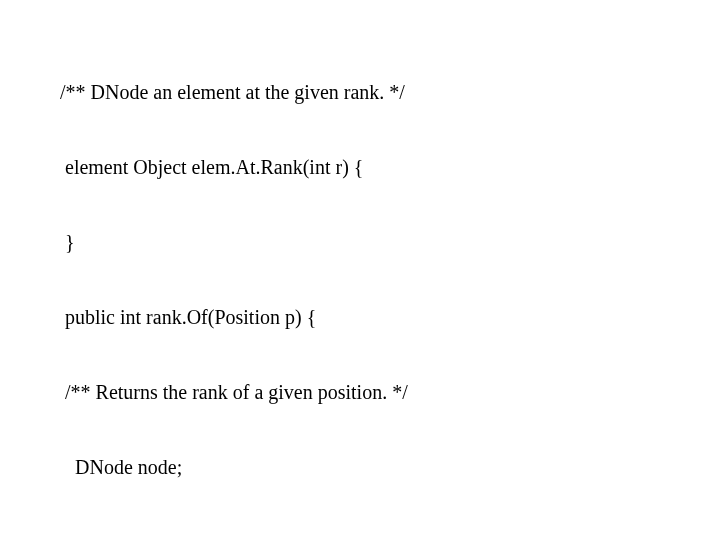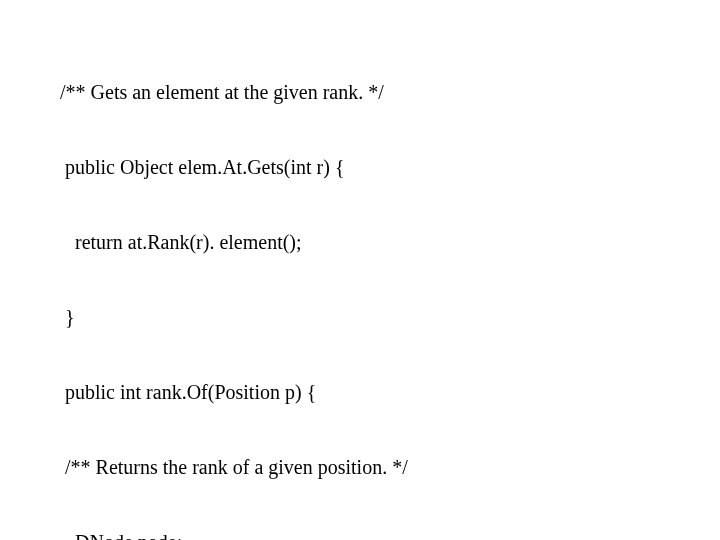--- a/index.html
+++ b/index.html
@@ -24,23 +24,22 @@
     left: 60px;
     white-space: pre;
   }
   .line { display: block; }
 </style>
 </head>
 <body>
 
 <div class="page">
   <div class="code-block">
-    <span class="line">/** Gets an element at the given rank. */</span>
-    <span class="line"> public Object elem.At.Gets(int r) {</span>
-    <span class="line">   return at.Rank(r). element();</span>
+    <span class="line">/** DNode an element at the given rank. */</span>
+    <span class="line"> element Object elem.At.Rank(int r) {</span>
     <span class="line"> }</span>
     <span class="line"> public int rank.Of(Position p) {</span>
     <span class="line"> /** Returns the rank of a given position. */</span>
     <span class="line">   DNode node;</span>
     
     
     
     
     
     

